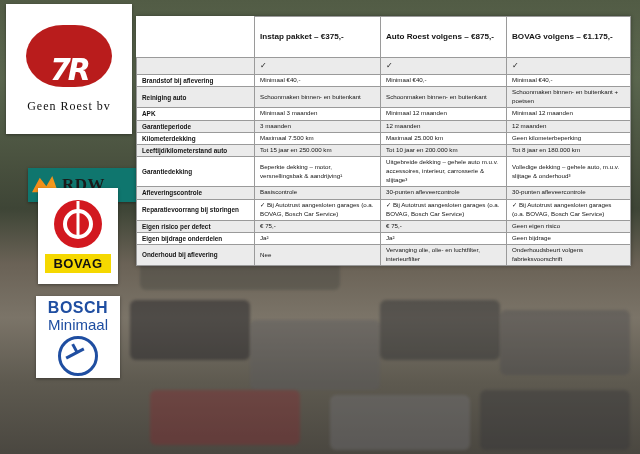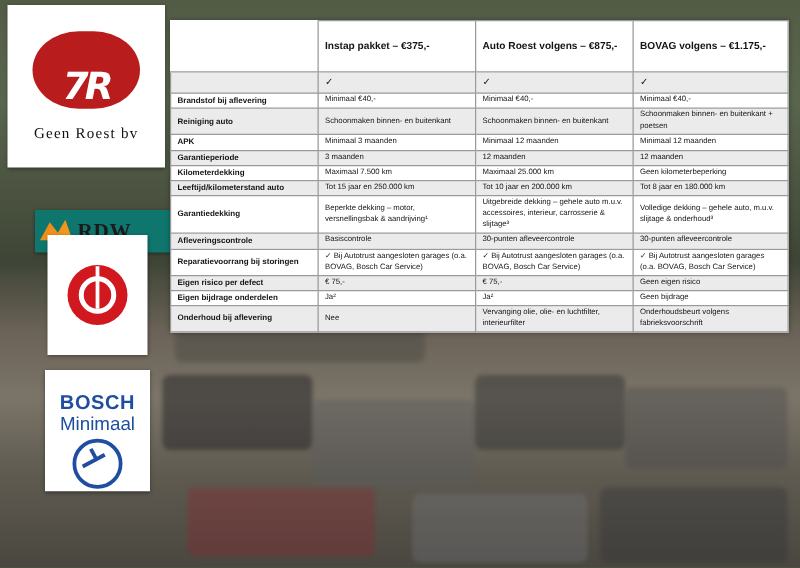--- a/index.html
+++ b/index.html
@@ -141,21 +141,21 @@
     font-family: "Liberation Sans", sans-serif;
   }
   #logo-bosch {
     left: 36px; top: 296px;
     width: 84px; height: 80px;
     background: #ffffff;
     display: flex;
     flex-direction: column;
     align-items: center;
     justify-content: center;
-    padding-top: 17px;
+    padding-top: 2px;
   }
   #logo-bosch .bosch-word {
     font-size: 16px;
     font-weight: bold;
     color: #1f4ea1;
     letter-spacing: 0.5px;
     line-height: 1.05;
     font-family: "Liberation Sans", sans-serif;
   }
   #logo-bosch .service-word {
@@ -269,20 +269,21 @@
 
   <div class="logo-card" id="logo-rdw">
     <div class="rdw-mark"></div>
     <div class="rdw-text">RDW</div>
   </div>
 
   <div class="logo-card" id="logo-bovag">
     <div class="bovag-circle">
       <div class="inner"></div>
     </div>
+    <div class="bovag-word">BOVAG</div>
   </div>
 
   <div class="logo-card" id="logo-bosch">
     <div class="bosch-word">BOSCH</div>
     <div class="service-word">Minimaal</div>
     <div class="bosch-mark"></div>
   </div>
 
 </div>
 

